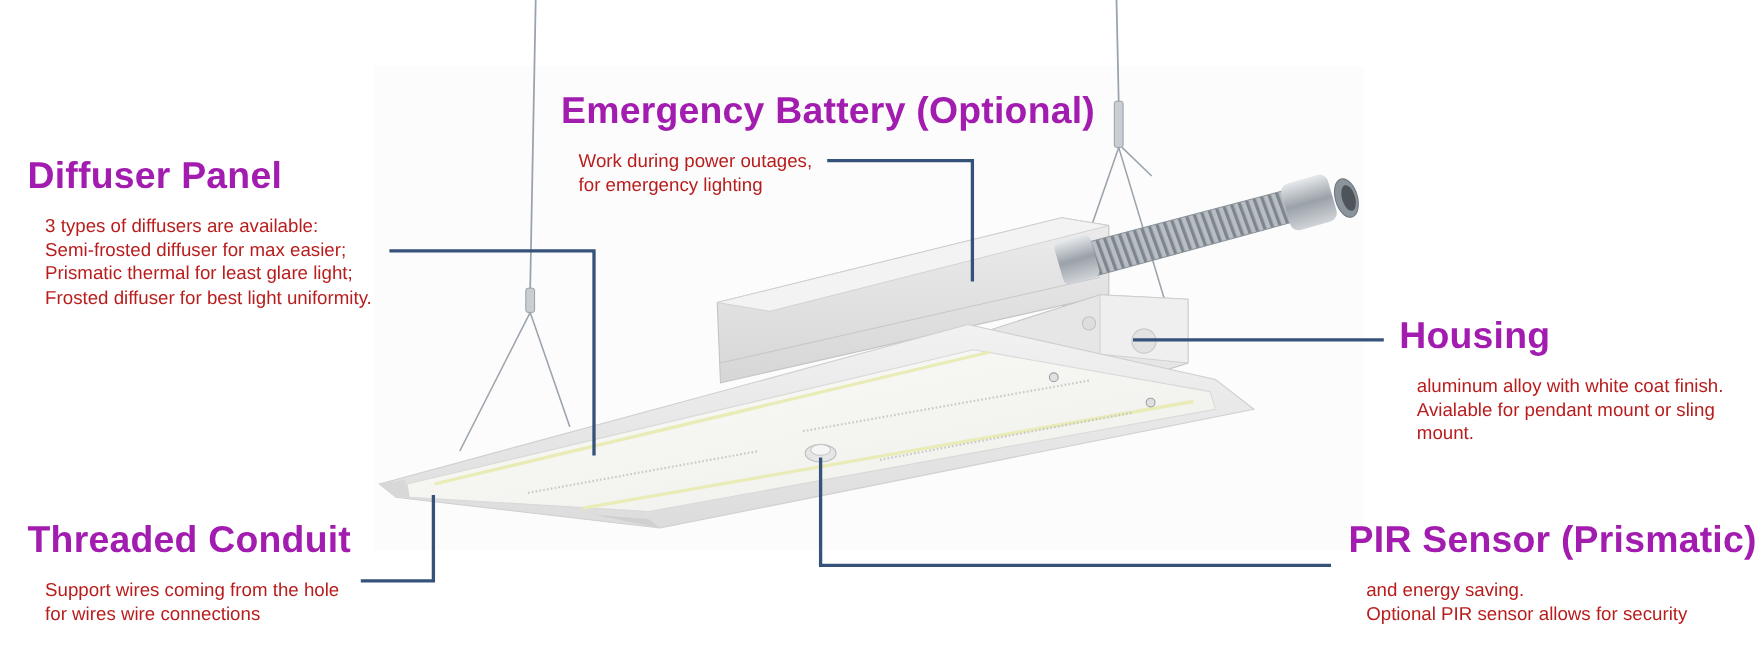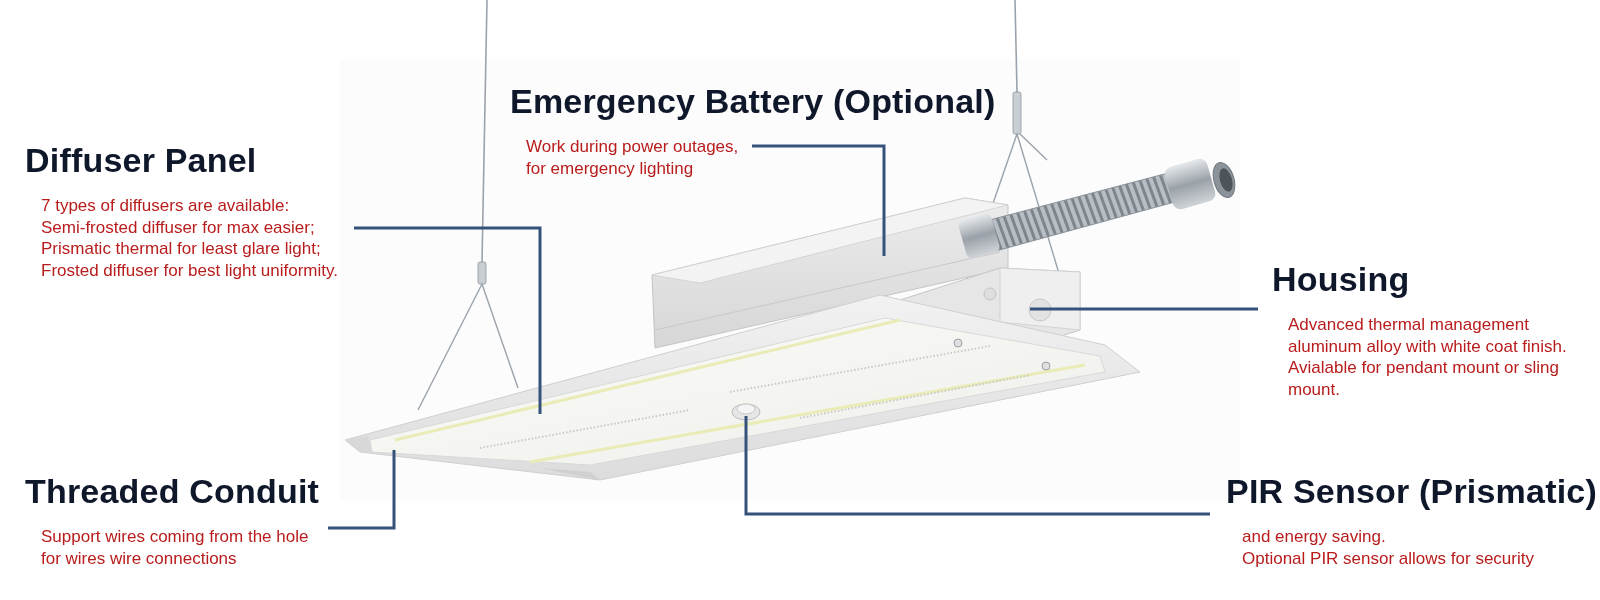--- a/index.html
+++ b/index.html
@@ -1,19 +1,19 @@
 <!DOCTYPE html>
 <html><head>
 <meta charset="utf-8">
 <style>
   html,body{margin:0;padding:0;background:#ffffff;}
   body{width:1600px;height:600px;position:relative;overflow:hidden;font-family:"Liberation Sans",sans-serif;}
   .stage{position:absolute;left:0;top:0;width:1600px;height:600px;}
   .callout{position:absolute;}
-  .callout h2{margin:0;font-family:"Liberation Sans",sans-serif;font-weight:bold;font-size:34px;line-height:38px;color:#0f172a;white-space:nowrap;letter-spacing:0.2px;}
+  .callout h2{margin:0;font-family:"Liberation Sans",sans-serif;font-weight:bold;font-size:34px;line-height:38px;color:#a21caf;white-space:nowrap;letter-spacing:0.2px;}
   .callout p{margin:16px;font-family:"Liberation Sans",sans-serif;font-size:17px;line-height:21.7px;color:#b91c1c;white-space:nowrap;}
   .callout p span{display:block;}
   svg.art{position:absolute;left:0;top:0;}
 </style>
 </head>
 <body>
 
 <div class="stage">
 
   <svg class="art" width="1600" height="600" viewBox="0 0 1600 600">
@@ -107,39 +107,38 @@
       <polyline points="752,146 884,146 884,256"></polyline>
       <polyline points="1030,309 1258,309"></polyline>
       <polyline points="328,528 394,528 394,450"></polyline>
       <polyline points="746,416 746,514 1210,514"></polyline>
     </g>
   </svg>
 
   <div class="callout" style="left:25px;top:141px;">
     <h2>Diffuser Panel</h2>
     <p>
-      <span>7 types of diffusers are available:</span>
+      <span>3 types of diffusers are available:</span>
       <span>Semi-frosted diffuser for max easier;</span>
       <span>Prismatic thermal for least glare light;</span>
       <span>Frosted diffuser for best light uniformity.</span>
     </p>
   </div>
 
   <div class="callout" style="left:510px;top:82px;">
     <h2>Emergency Battery (Optional)</h2>
     <p>
       <span>Work during power outages,</span>
       <span>for emergency lighting</span>
     </p>
   </div>
 
-  <div class="callout" style="left:1272px;top:260px;">
+  <div class="callout" style="left:1272px;top:286px;">
     <h2>Housing</h2>
     <p>
-      <span>Advanced thermal management</span>
       <span>aluminum alloy with white coat finish.</span>
       <span>Avialable for pendant mount or sling</span>
       <span>mount.</span>
     </p>
   </div>
 
   <div class="callout" style="left:25px;top:472px;">
     <h2>Threaded Conduit</h2>
     <p>
       <span>Support wires coming from the hole</span>

